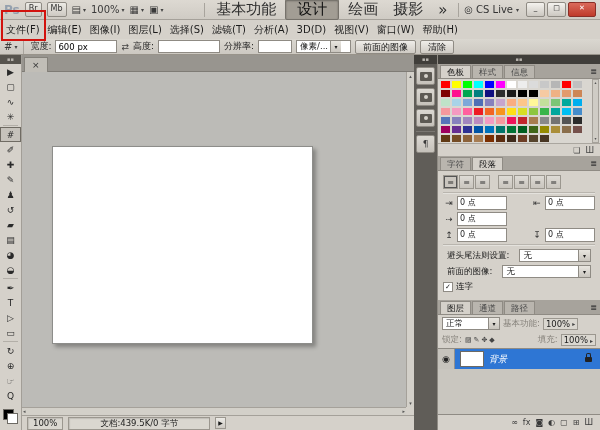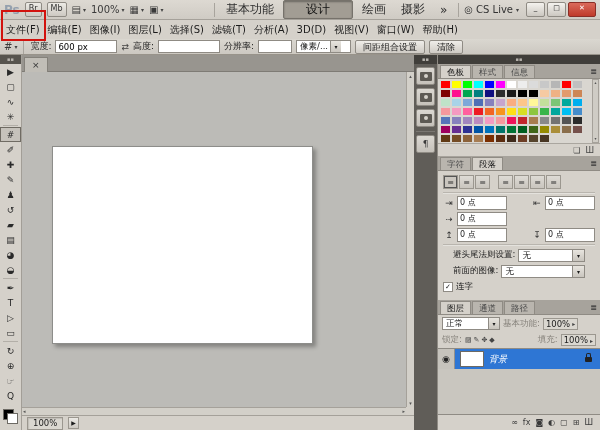--- a/index.html
+++ b/index.html
@@ -9,22 +9,22 @@
   
   #app-bar{position:absolute;left:0;top:0;right:0;height:20px;display:flex;align-items:center;gap:5px;
            padding:0 4px;background:linear-gradient(#ddd9d2,#cfcbc4);border-bottom:1px solid #a5a19a;box-sizing:border-box}
   .logo{color:#94a0ae;font-weight:bold;font-size:12px;letter-spacing:0}
   .mini-btn{border:1px solid #8f8b84;background:linear-gradient(#eceae5,#cdc9c2);font-size:8px;
             padding:0 3px;height:13px;line-height:12px;border-radius:2px;color:#333}
   .icon-drop{display:flex;align-items:center;gap:2px;font-size:10px;color:#3a3a3a}
   .dd-arrow{font-size:6px;color:#444}
   .vsep{width:1px;height:14px;background:#a8a49d;margin:0 2px}
   .ws-wrap{display:flex;align-items:center;gap:3px;margin-left:auto}
-  .ws-btn{padding:1px 6px;font-size:12px;border-radius:2px;color:#2e2e2e}
-  .ws-btn.active{background:#a29d94;box-shadow:inset 0 1px 2px rgba(0,0,0,.35);border:1px solid #76726b;padding:0 22px;color:#111}
+  .ws-btn{padding:1px 6px;font-size:15px;border-radius:2px;color:#2e2e2e}
+  .ws-btn.active{background:#a29d94;box-shadow:inset 0 1px 2px rgba(0,0,0,.35);border:1px solid #76726b;padding:0 11px;color:#111}
   .cslive{display:flex;align-items:center;gap:3px;font-size:10px;color:#333}
   .win-wrap{display:flex;gap:2px;margin-left:4px}
   .wb{width:17px;height:13px;border:1px solid #8f8b84;background:linear-gradient(#f4f2ee,#ccc8c1);
       font-size:7px;line-height:11px;text-align:center;border-radius:2px;color:#222}
   .wb.close{background:linear-gradient(#da6a5b,#bf3a2b);border-color:#8a2e27;color:#fff;width:26px;font-weight:bold}
   
   #menu-bar{position:absolute;left:0;top:20px;right:0;height:19px;display:flex;align-items:center;padding-left:2px;font-size:10px}
   .menu-item{padding:2px 4px;white-space:nowrap}
   #red-box{position:absolute;left:1px;top:10px;width:41px;height:27px;border:2px solid #d2120e;z-index:50}
   
@@ -93,21 +93,21 @@
   .abtn{width:15px;height:14px;border:1px solid #9b978f;background:linear-gradient(#dedbd5,#c9c5be);font-size:8px;
         display:flex;align-items:center;justify-content:center;color:#333;box-sizing:border-box}
   .abtn.sel{box-shadow:inset 0 0 0 1px #555;background:#cac6bf}
   .abtn.gap{margin-left:7px}
   .phr{height:1px;background:#b9b5ae;margin:2px 0;border-bottom:1px solid #e4e2dd}
   .prow{display:flex;align-items:center;margin:2px 0;gap:2px}
   .pgroup{display:flex;align-items:center;gap:2px}
   .pgroup.right{margin-left:auto}
   .picon{width:12px;text-align:center;font-size:9px;color:#333}
   .pinput{width:44px;height:12px;background:#fff;border:1px solid #8f8b84;font-size:8px;line-height:12px;padding:0 2px;box-sizing:content-box}
-  .psel-row{display:flex;align-items:flex-start;margin:3px 10px;gap:3px}
+  .psel-row{display:flex;align-items:center;margin:3px 4px;gap:10px}
   .psel-label{white-space:nowrap}
   .psel{flex:1;height:13px;background:#fff;border:1px solid #8f8b84;display:flex;align-items:center;padding-left:3px;box-sizing:border-box}
   .psel .dd{margin-left:auto;width:11px;text-align:center;font-size:6px;background:linear-gradient(#e8e5df,#c9c5be);
             border-left:1px solid #8f8b84;height:11px;line-height:11px}
   .pcheck{display:flex;align-items:center;gap:3px;margin-top:3px}
   .cbox{width:8px;height:8px;background:#fff;border:1px solid #8f8b84;font-size:7px;line-height:8px;text-align:center;color:#222}
   
   .lrow{display:flex;align-items:center;gap:3px;padding:2px 4px;font-size:8.5px;flex:none}
   .blend{width:58px;height:13px;background:#fff;border:1px solid #8f8b84;display:flex;align-items:center;padding-left:3px;box-sizing:border-box}
   .blend .dd{margin-left:auto;width:10px;text-align:center;font-size:6px;background:linear-gradient(#e8e5df,#c9c5be);border-left:1px solid #8f8b84;height:11px;line-height:11px}
@@ -198,21 +198,21 @@
   <input class="opt-input" style="width: 56px;" value="600 px">
   <span style="font-size:9px;color:#444">⇄</span>
   <span class="opt-label">高度:</span>
   <input class="opt-input" style="width: 56px;" value="">
   <span class="opt-label">分辨率:</span>
   <input class="opt-input" style="width: 28px;" value="">
   <span class="opt-select" style="width:50px">
     <span>像素/...</span>
     <span class="dd">▾</span>
   </span>
-  <span class="opt-btn">间距组合设置</span>
+  <span class="opt-btn">前面的图像</span>
   <span class="opt-btn">清除</span>
 </div>
 
 <div id="toolbox">
   <div class="thead">▪▪</div>
   <div id="tools">
       <div class="tool">▶</div>
       <div class="tool">▢</div>
       <div class="tool">∿</div>
       <div class="tool">✳</div>
@@ -256,20 +256,21 @@
   <span class="arr" style="top:1px">▴</span>
   <span class="arr" style="bottom:1px">▾</span>
 </div>
 <div id="hscroll">
   <span class="arr" style="left:1px">◂</span>
   <span class="arr" style="right:1px">▸</span>
 </div>
 
 <div id="statusbar">
   <span class="status-field">100%</span>
+  <span class="status-field" style="min-width:130px;text-align:center">文档:439.5K/0 字节</span>
   <span class="status-arrow">▶</span>
 </div>
 
 <div id="dock">
   <div class="dock-head">▪▪</div>
   <div id="dock-icons">
       <div class="dock-btn">
         <div class="cam"></div>
       </div>
       <div class="dock-btn">

